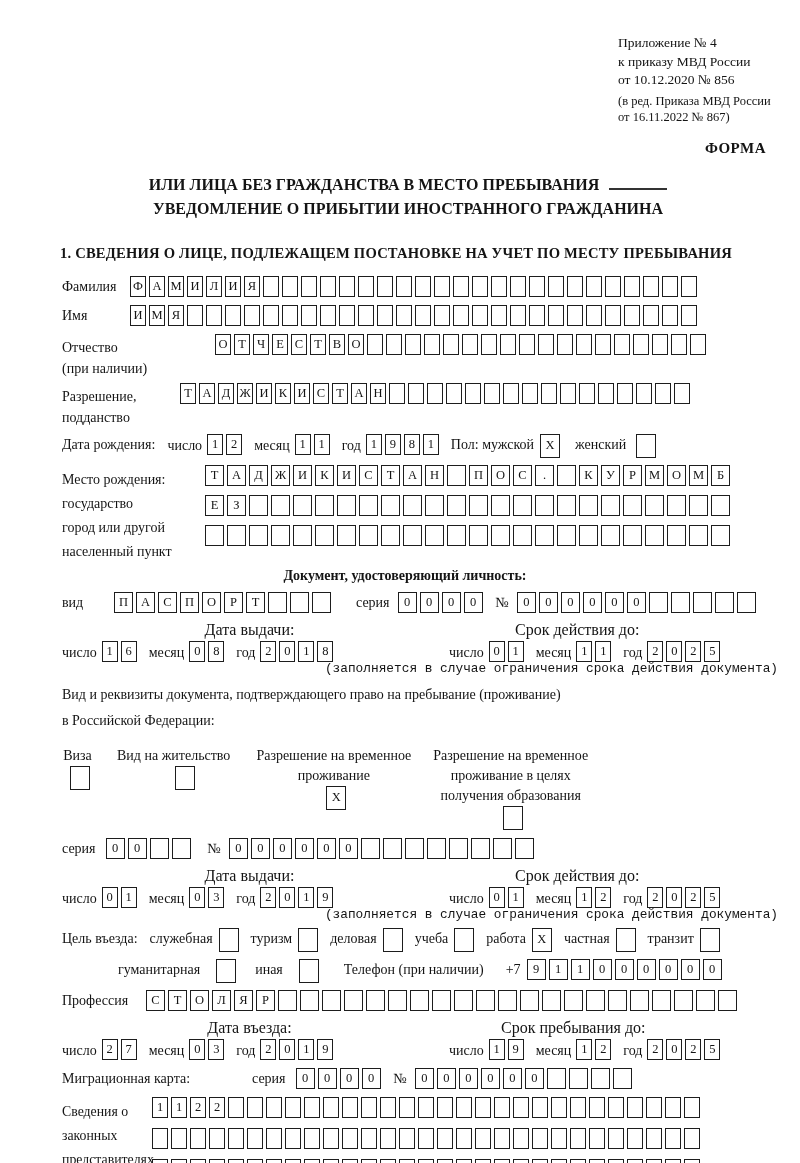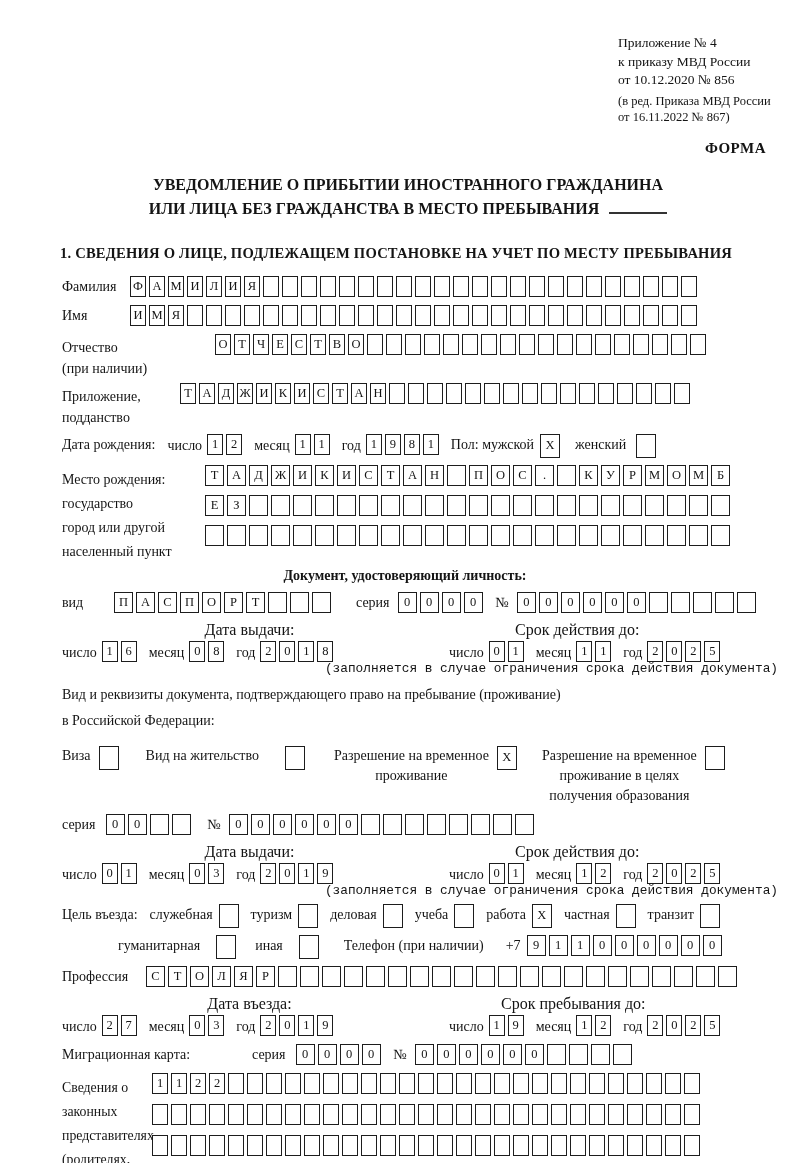--- a/index.html
+++ b/index.html
@@ -25,21 +25,21 @@
   .dg{display:inline-flex;align-items:center;}
   .dg .t{margin-right:5px;}
   .dg .boxrow{margin-right:9px;}
   .two-col{display:flex;}
   .col-l{flex:none;width:375px;}
   .col-r{flex:1;}
   .dhead{font-size:16px;margin-bottom:2px;}
   .note{font-size:12.8px;text-align:right;margin:-3px 0 6px 0;font-family:Liberation Mono, monospace;}
   .center-b{font-weight:bold;text-align:center;font-size:14px;margin:2px 30px 8px 0;}
   .gap-r{margin-right:10px;}
-  .ckgrp{display:flex;align-items:flex-start;margin-right:14px;}
+  .ckgrp{display:flex;align-items:center;margin-right:14px;flex-direction:column;}
   .ckgrp .txt{line-height:20px;}
   .ckgrp .fbox{margin-left:8px;}
   .ctr{text-align:center;}
   .stack{display:flex;flex-direction:column;row-gap:9px;}
   .repnote{font-size:13px;text-align:center;margin-top:10px;}
   .purp{display:flex;align-items:flex-start;flex-wrap:nowrap;}
   .purp .it{display:inline-flex;align-items:flex-start;margin-right:9px;}
   .purp .it .fbox{margin-left:6px;}
 </style>
 </head>
@@ -53,24 +53,24 @@
     <div>от 10.12.2020 № 856</div>
     <div class="small">
       <div>(в ред. Приказа МВД России</div>
       <div>от 16.11.2022 № 867)</div>
     </div>
   </div>
 
   <div class="forma">ФОРМА</div>
 
   <div class="title">
-    <div>УВЕДОМЛЕНИЕ О ПРИБЫТИИ ИНОСТРАННОГО ГРАЖДАНИНА</div>
     <div>
       <span>ИЛИ ЛИЦА БЕЗ ГРАЖДАНСТВА В МЕСТО ПРЕБЫВАНИЯ</span><span class="uline"></span>
     </div>
+    <div>УВЕДОМЛЕНИЕ О ПРИБЫТИИ ИНОСТРАННОГО ГРАЖДАНИНА</div>
   </div>
 
   <div class="sec">1. СВЕДЕНИЯ О ЛИЦЕ, ПОДЛЕЖАЩЕМ ПОСТАНОВКЕ НА УЧЕТ ПО МЕСТУ ПРЕБЫВАНИЯ</div>
 
   <div class="row">
     <span class="lab" style="width:68px">Фамилия</span>
     <span class="boxrow">
         <span class="fbox">Ф</span>
         <span class="fbox">А</span>
         <span class="fbox">М</span>
@@ -170,21 +170,21 @@
         <span class="fbox"></span>
         <span class="fbox"></span>
         <span class="fbox"></span>
         <span class="fbox"></span>
         <span class="fbox"></span>
       </span>
   </div>
 
   <div class="row" style="margin-bottom:6px">
     <span class="lab lab2" style="width:118px">
-      <span>Приложение,</span><br>
+      <span>Разрешение,</span><br>
       <span>подданство</span>
     </span>
     <span class="boxrow">
         <span class="fbox">Т</span>
         <span class="fbox">А</span>
         <span class="fbox">Д</span>
         <span class="fbox">Ж</span>
         <span class="fbox">И</span>
         <span class="fbox">К</span>
         <span class="fbox">И</span>

